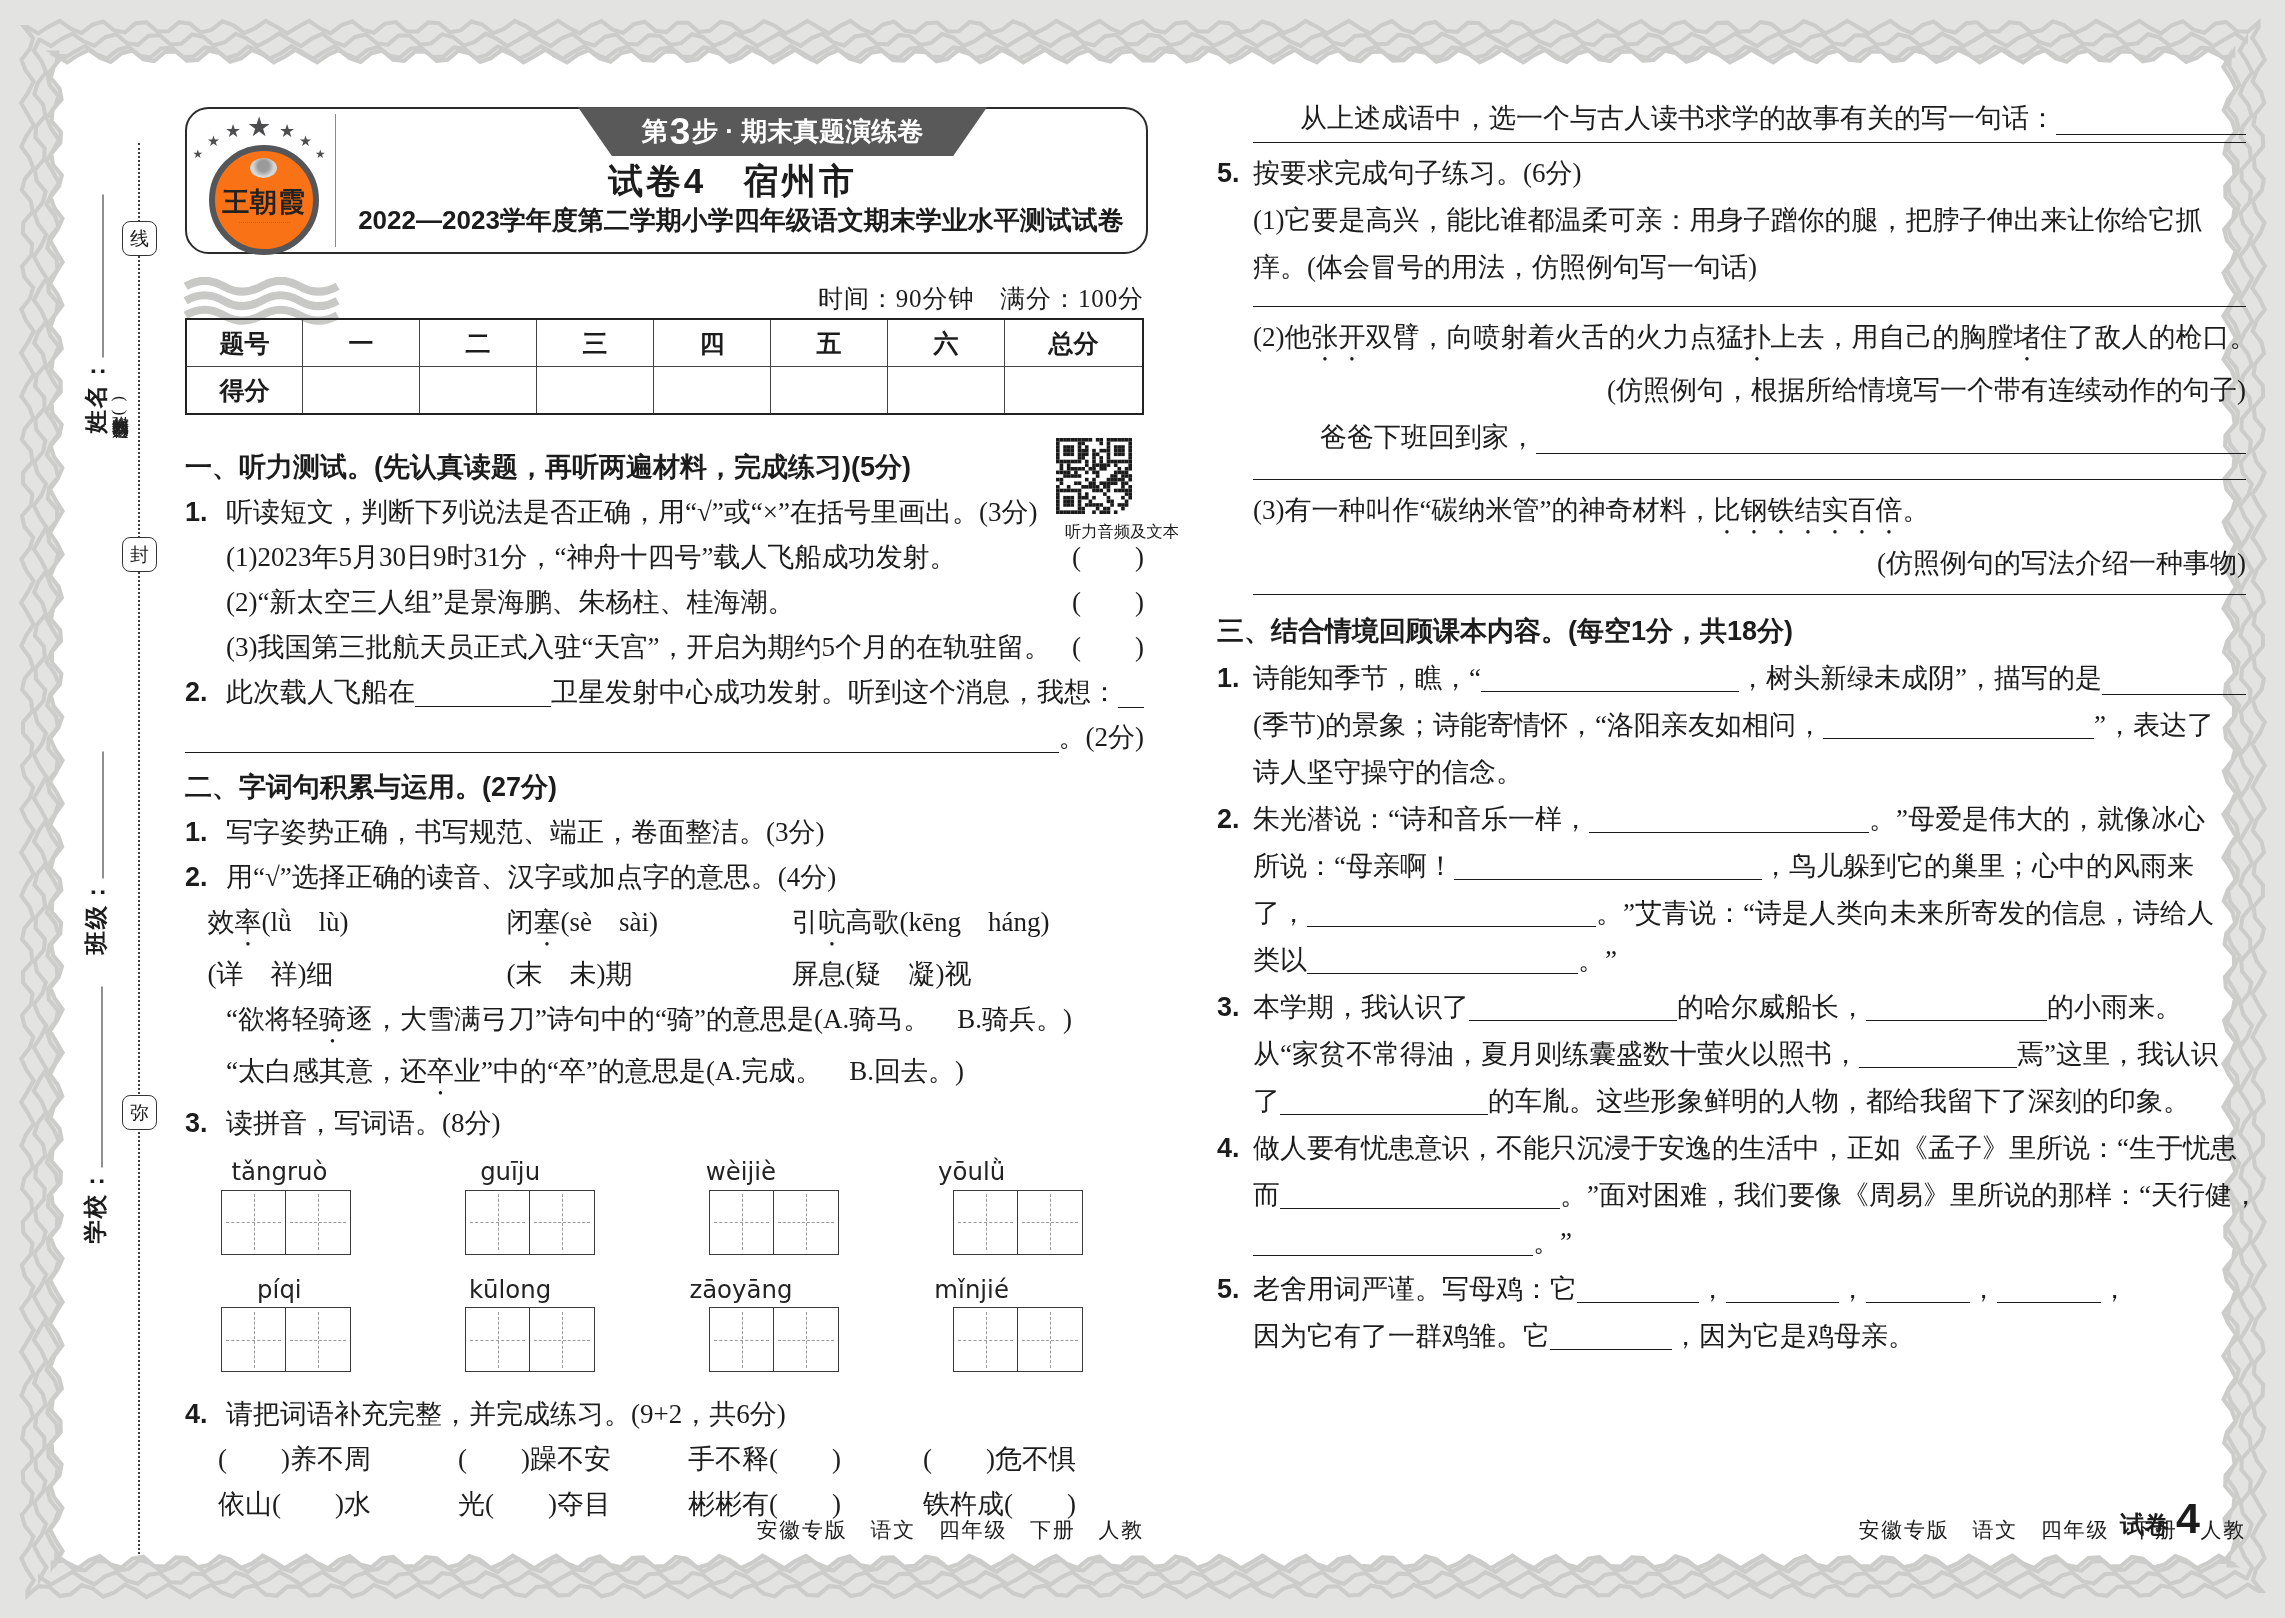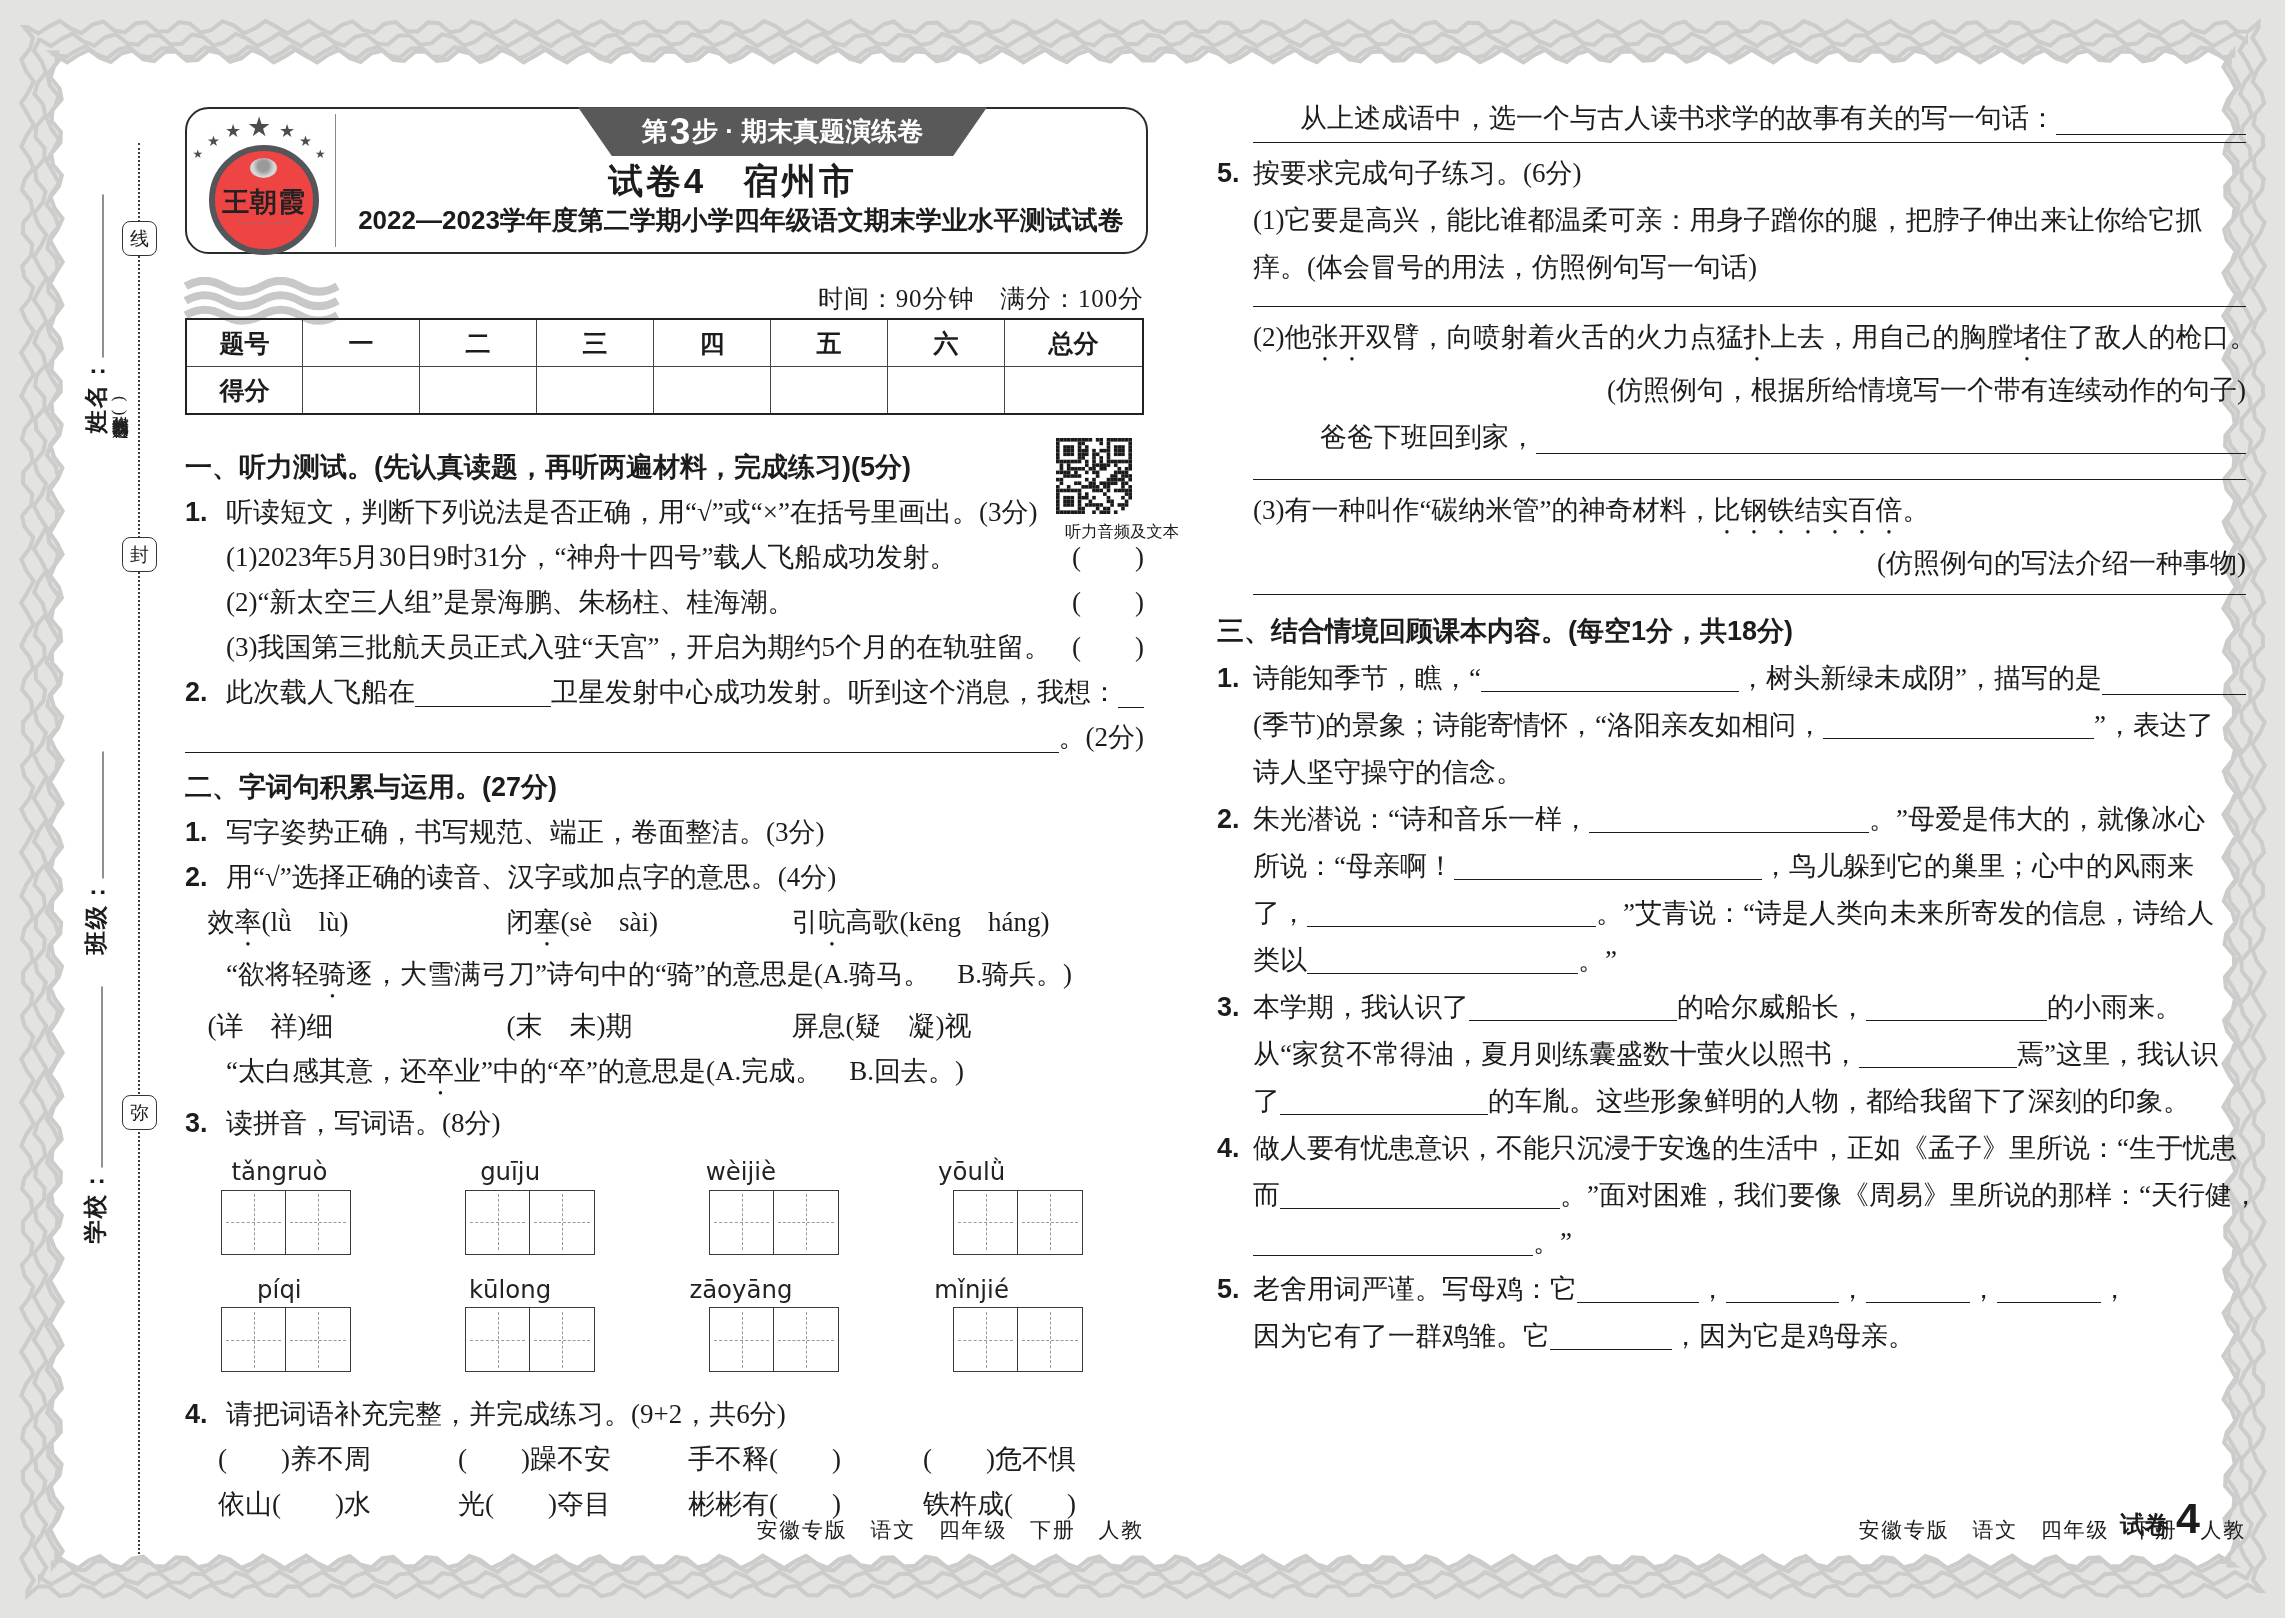--- a/index.html
+++ b/index.html
@@ -35,21 +35,21 @@
   .hdr-box{position:absolute;left:0;top:107px;width:959px;height:143px;
     border:2.3px solid #2b2b2b;border-radius:23.5px;background:#fff;}
   .logo-box{position:absolute;left:0;top:0;width:149px;height:100%;}
   .logo-box::after{content:"";position:absolute;right:0;top:5.4px;bottom:5.4px;border-right:1.4px solid #8a8a8a;}
   .logo-star{position:absolute;color:#4d4d4f;z-index:2;text-shadow:0 0 0.9px #fff;}
   .st1{left:60px;top:1.8px;font-size:27px;}
   .st2{left:38px;top:11px;font-size:18px;}.st3{left:92px;top:11px;font-size:18px;}
   .st4{left:20px;top:23.5px;font-size:14.5px;}.st5{left:112px;top:23.5px;font-size:14.5px;}
   .st6{left:5.4px;top:38px;font-size:11.8px;}.st7{left:128px;top:38px;font-size:11.8px;}
   .logo-ribbon{position:absolute;left:-5.4px;top:168px;z-index:0;}
-  .logo-circle{position:absolute;left:22px;top:36px;width:98px;height:98px;background:#ef4444;
+  .logo-circle{position:absolute;left:22px;top:36px;width:98px;height:98px;background:#f97316;
     border:6.3px solid #55565a;border-radius:50%;z-index:1;}
   .logo-oval{position:absolute;left:35px;top:7.2px;width:27px;height:20px;border-radius:50%;
     background:radial-gradient(circle at 50% 40%,#9a9a9a 0 30%,#d9d9d9 60%,#bfbfbf);}
   .logo-name{position:absolute;left:0;right:0;top:33px;text-align:center;font-weight:bold;
     font-size:27px;letter-spacing:0.9px;color:#222;}
   .logo-sub{position:absolute;left:23.5px;right:23.5px;top:71px;border-top:1.8px dotted #777;}
   .step-badge{position:absolute;top:-1.8px;right:159px;width:409px;height:49px;background:#595959;
     clip-path:polygon(0 0,100% 0,calc(100% - 34px) 100%,34px 100%);
     color:#fff;display:flex;align-items:center;justify-content:center;
     font-family:"Liberation Sans","DejaVu Sans",sans-serif;font-weight:bold;font-size:26px;z-index:4;}
@@ -511,29 +511,29 @@
         </div>
         <div class="q t-i flexline">
           <span class="num">2.</span>
           <span class="seg">用“√”选择正确的读音、汉字或加点字的意思。(4分)</span>
         </div>
         <div class="q t-r3">
           <div class="cell"><span class="seg">效</span><span class="seg em-dot">率</span><span class="seg">(lǜ　lù)</span></div>
           <div class="cell"><span class="seg">闭</span><span class="seg em-dot">塞</span><span class="seg">(sè　sài)</span></div>
           <div class="cell"><span class="seg">引</span><span class="seg em-dot">吭</span><span class="seg">高歌(kēng　háng)</span></div>
         </div>
+        <div class="q t-r3">
+          <div class="cell"><span class="seg">(详　祥)细</span></div>
+          <div class="cell"><span class="seg">(末　未)期</span></div>
+          <div class="cell"><span class="seg">屏息(疑　凝)视</span></div>
+        </div>
         <div class="q t-s flexline">
           <span class="seg">“欲将轻</span>
           <span class="seg em-dot">骑</span>
           <span class="seg">逐，大雪满弓刀”诗句中的“骑”的意思是(A.骑马。　B.骑兵。)</span>
-        </div>
-        <div class="q t-r3">
-          <div class="cell"><span class="seg">(详　祥)细</span></div>
-          <div class="cell"><span class="seg">(末　未)期</span></div>
-          <div class="cell"><span class="seg">屏息(疑　凝)视</span></div>
         </div>
         <div class="q t-s flexline">
           <span class="seg">“太白感其意，还</span>
           <span class="seg em-dot">卒</span>
           <span class="seg">业”中的“卒”的意思是(A.完成。　B.回去。)</span>
         </div>
         <div class="q t-i flexline">
           <span class="num">3.</span>
           <span class="seg">读拼音，写词语。(8分)</span>
         </div>

